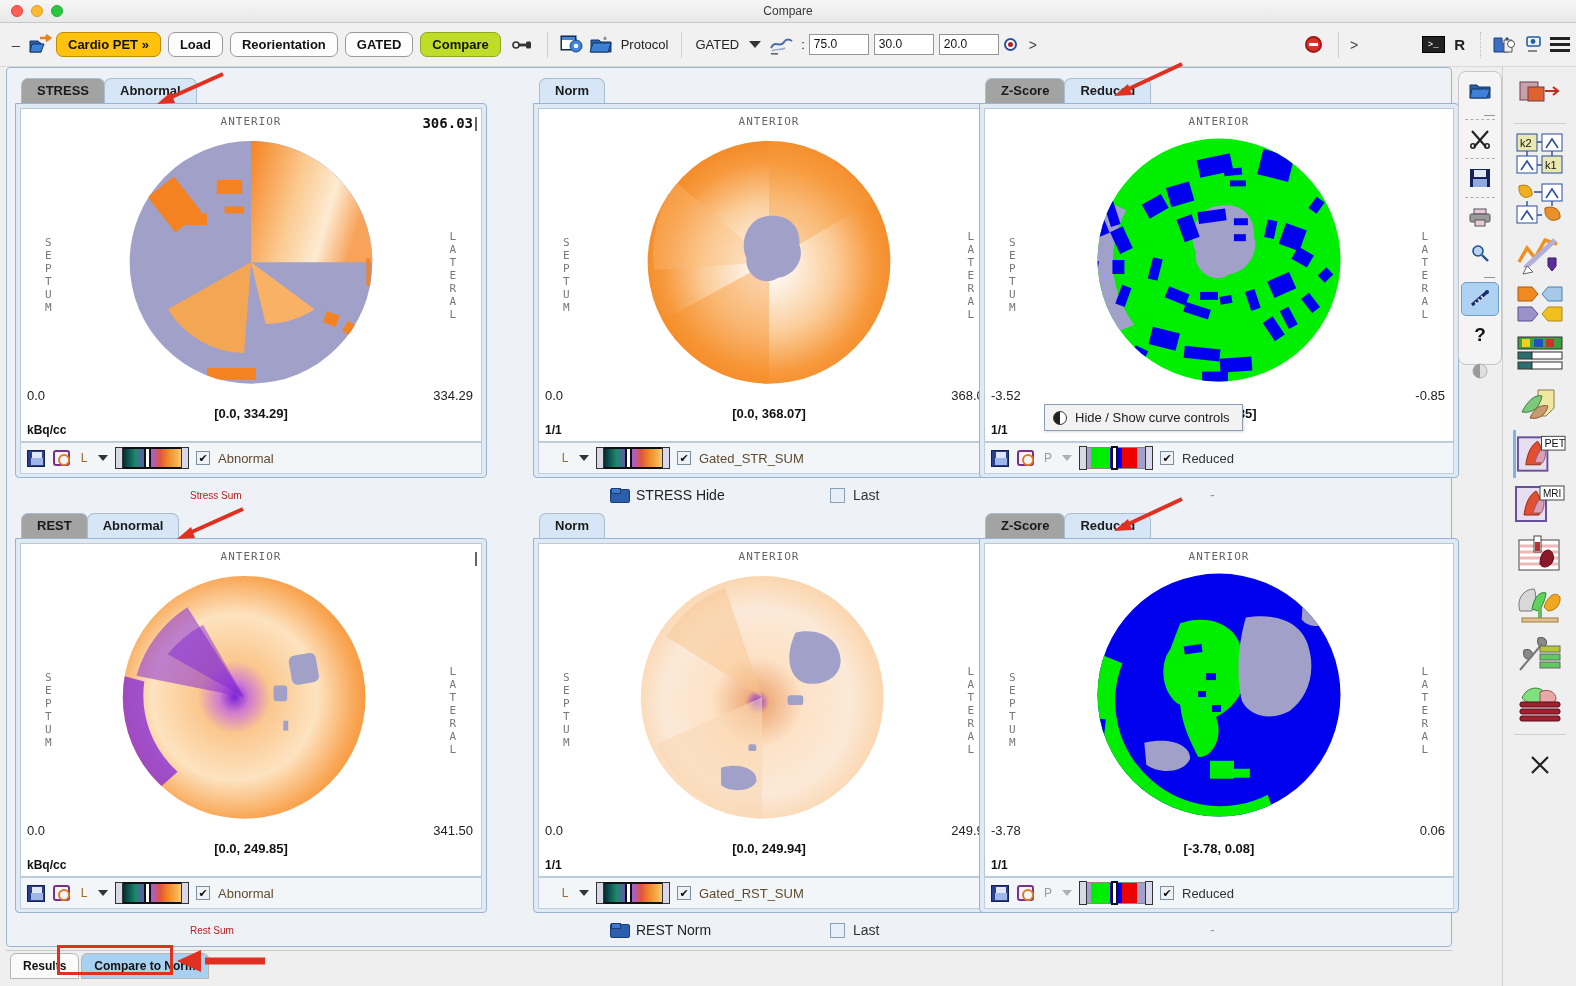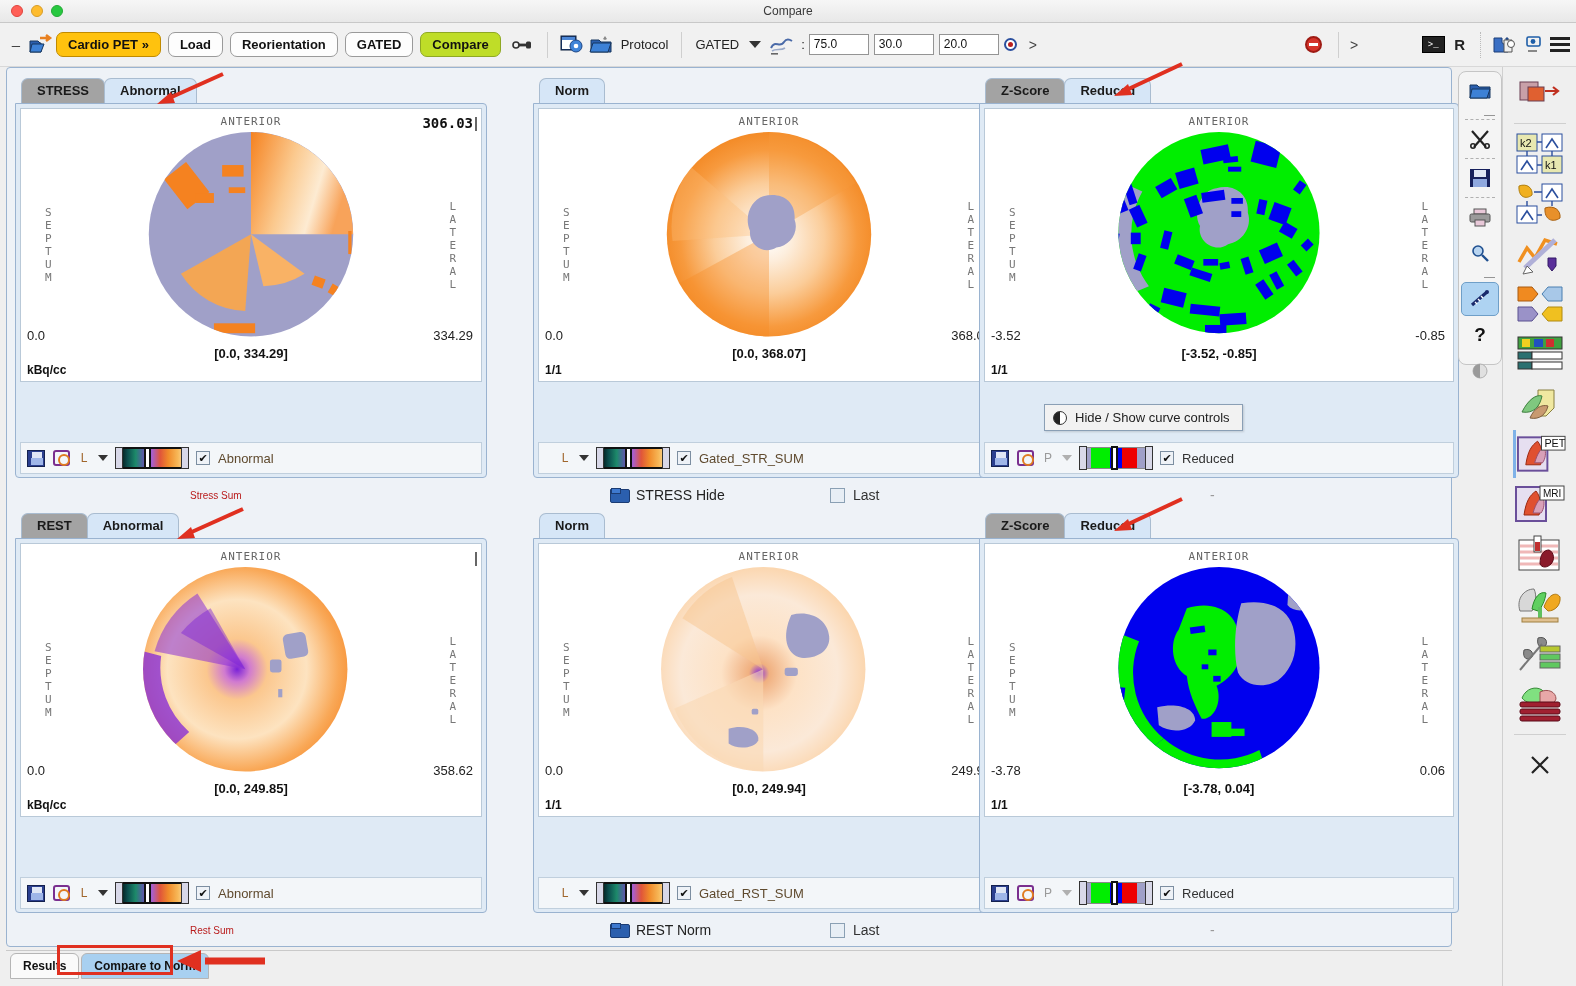--- a/index.html
+++ b/index.html
@@ -90,21 +90,21 @@
     line-height: 16px;
   }
   .tab.active { background: #d6e6f7; }
 
   .panel-body {
     position: absolute; top: 25px; left: 0; right: 0; height: 375px;
     background: #dfeaf5; border: 1px solid #9ab3d0; border-radius: 0 4px 4px 4px;
     padding: 4px;
   }
   .plot-area {
-    position: relative; width: 100%; height: 274px; background: #fff;
+    position: relative; width: 100%; height: 334px; background: #fff;
     border: 1px solid #b9c9d8;
   }
   .ctrl-bar {
     position: absolute; bottom: 3px; left: 4px; right: 4px; height: 32px;
     background: #f3f6f9; border: 1px solid #c0cfdd;
     display: flex; align-items: center; padding: 0 6px; gap: 8px;
   }
 
   
   .lbl { position: absolute; font-family: "DejaVu Sans Mono", monospace; letter-spacing: 1px; }
@@ -624,21 +624,21 @@
                 <path d="M228 152 L170 60 A124 124 0 0 0 118 130 Z" fill="#8a2fd6" opacity="0.55"></path>
                 <path d="M104 130 A124 124 0 0 0 140 246 L160 228 A104 104 0 0 1 126 136 Z" fill="#8a2fd6" opacity="0.8"></path>
                 <path d="M228 152 L186 78 A124 124 0 0 0 150 108 Z" fill="#7a22d8" opacity="0.45"></path>
                 <rect x="275" y="108" width="28" height="30" rx="6" fill="#a0a0c8" transform="rotate(-10 289 123)"></rect>
                 <rect x="258" y="140" width="14" height="16" rx="3" fill="#a0a0c8"></rect>
                 <rect x="268" y="176" width="5" height="10" fill="#a0a0c8"></rect>
               </g>
             </svg>
 
             <div class="minv">0.0</div>
-            <div class="maxv">358.62</div>
+            <div class="maxv">341.50</div>
             <div class="rangev">[0.0, 249.85]</div>
             <div class="unit">kBq/cc</div>
           </div>
 
           <div class="ctrl-bar">
             <div class="save-ico"></div>
             <div class="cam-ico"></div>
             <div class="mini-letter">L</div>
             <div class="mini-caret"></div>
             <div class="colorbar">
@@ -779,21 +779,21 @@
                 <g fill="#00ee00">
                   <rect x="226" y="216" width="24" height="18"></rect>
                   <rect x="246" y="224" width="20" height="9"></rect>
                 </g>
                 <rect x="114" y="174" width="6" height="26" fill="#0000ee" transform="rotate(6 117 187)"></rect>
               </g>
             </svg>
 
             <div class="minv">-3.78</div>
             <div class="maxv">0.06</div>
-            <div class="rangev">[-3.78, 0.04]</div>
+            <div class="rangev">[-3.78, 0.08]</div>
             <div class="unit">1/1</div>
           </div>
 
           <div class="ctrl-bar">
             <div class="save-ico"></div>
             <div class="cam-ico"></div>
             <div class="mini-letter gray">P</div>
             <div class="mini-caret gray"></div>
             <div class="colorbar zmap">
               <div class="cb-handle" style="left:-2px"></div>

